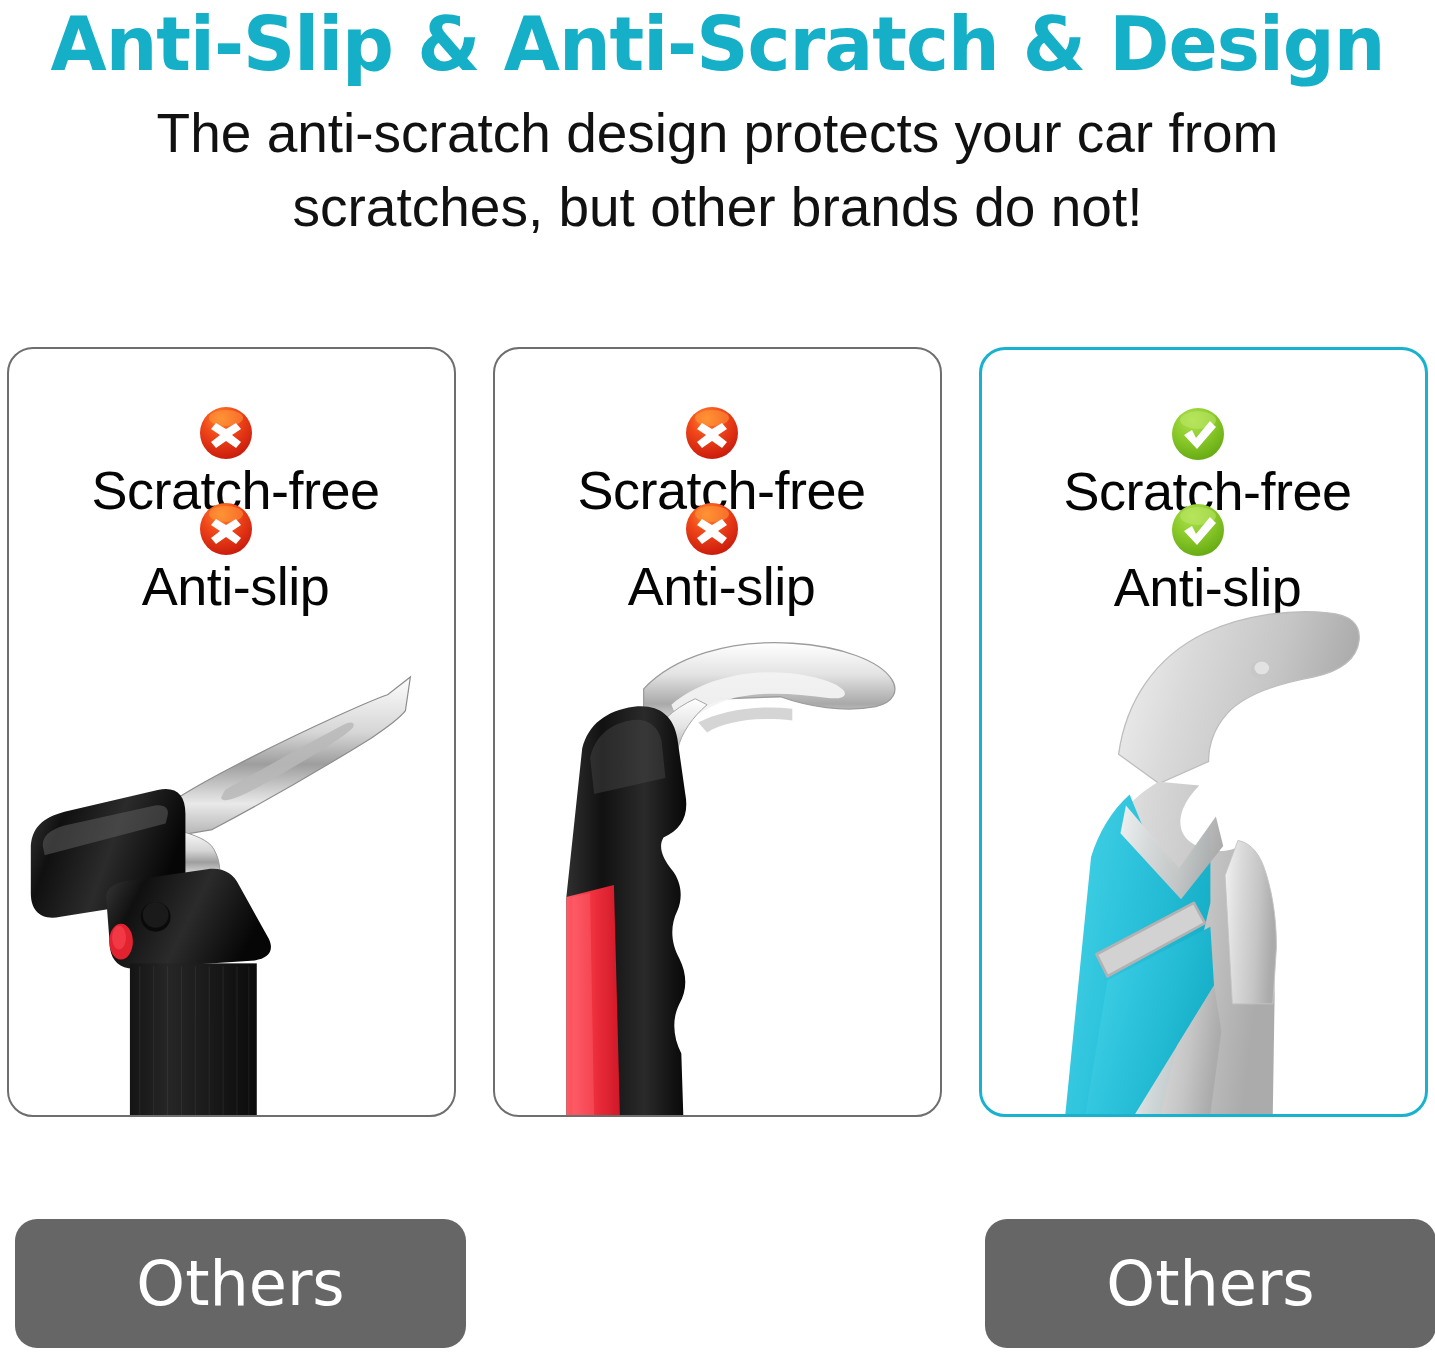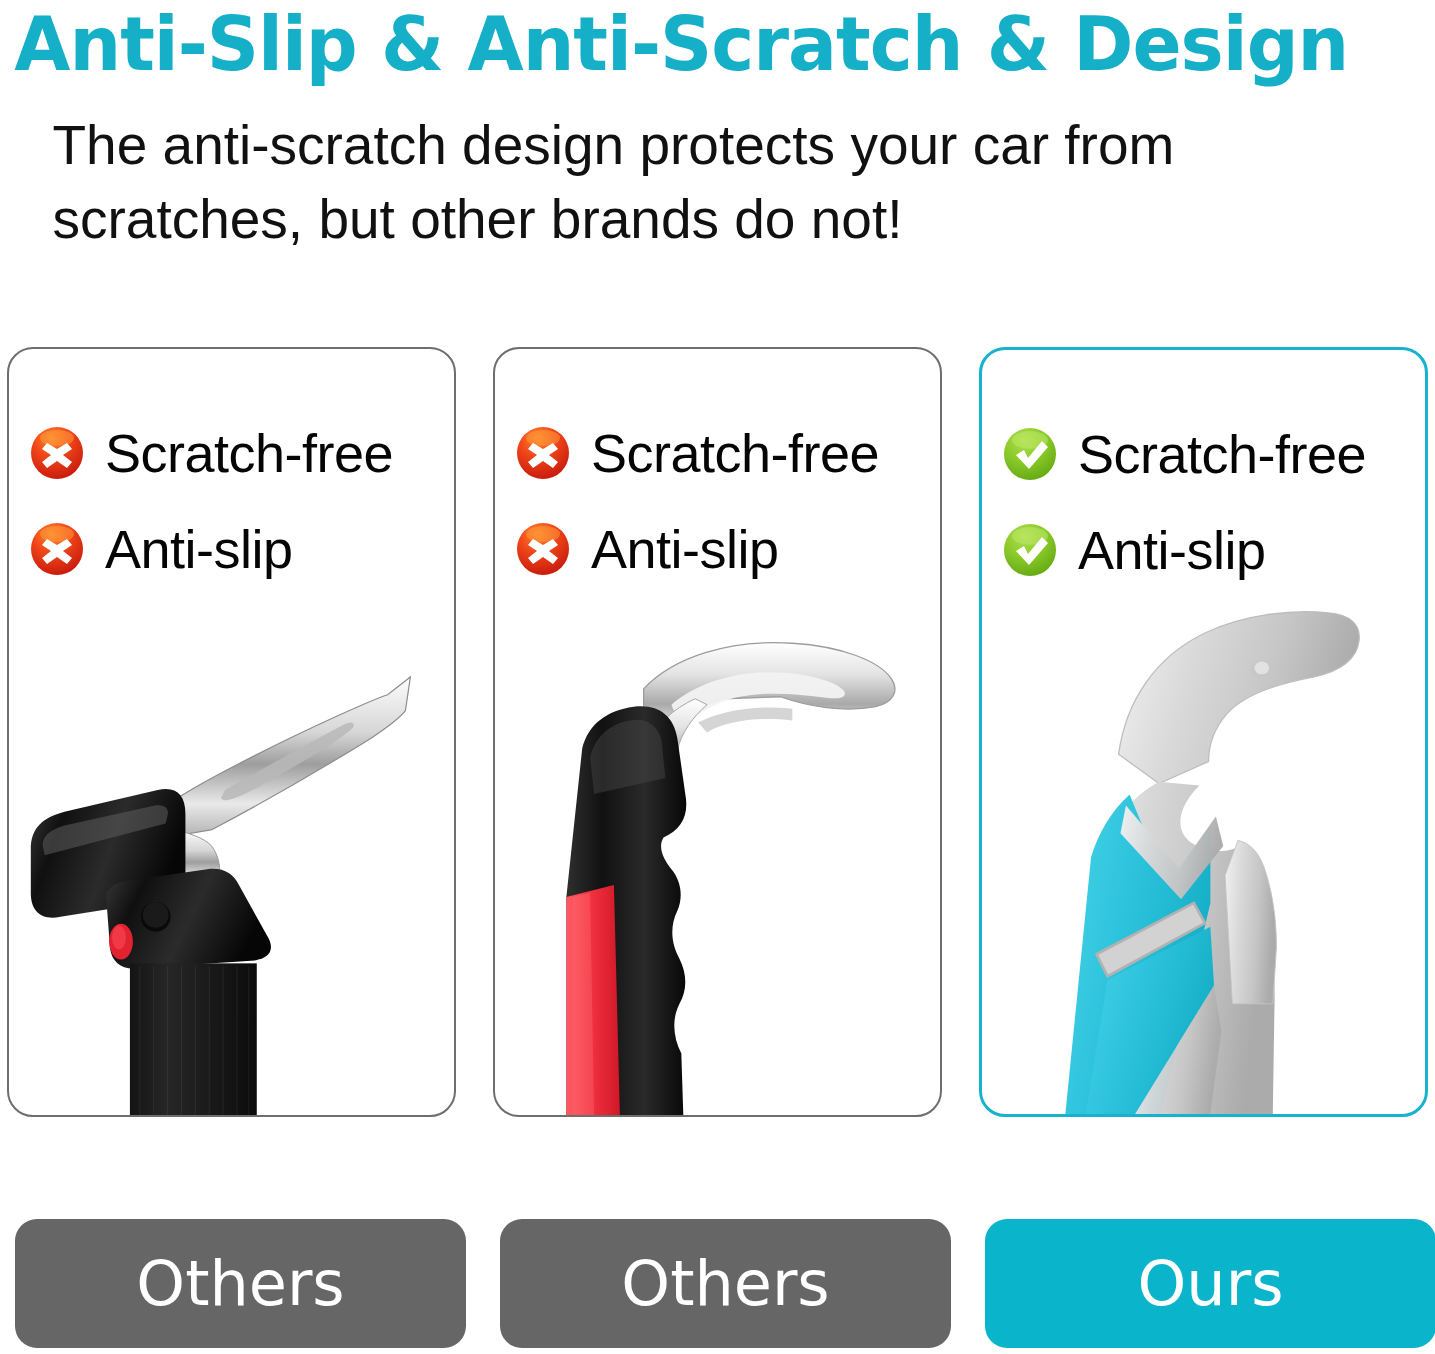--- a/index.html
+++ b/index.html
@@ -12,40 +12,41 @@
     height: 1354px;
     font-family: "Liberation Sans", sans-serif;
     overflow: hidden;
     position: relative;
   }
 
   
   .header {
     width: 100%;
     padding-top: 2px;
+    text-align: center;
   }
   .title {
     color: #16AFC8;
     font-family: "DejaVu Sans", sans-serif;
     font-weight: 700;
     font-size: 74px;
     line-height: 84px;
     letter-spacing: -1px;
     white-space: nowrap;
     transform: scaleX(0.98);
     margin: 0;
     padding: 0 0 6px 0;
   }
   .subtitle {
     color: #111111;
     font-family: "Liberation Sans", sans-serif;
     font-weight: 400;
     font-size: 55px;
     line-height: 74px;
-    margin: 16px auto;
+    margin: 4px auto;
     padding: 0;
     max-width: 1330px;
   }
 
   
   .cards {
     position: absolute;
     top: 347px;
     left: 0;
     width: 1435px;
@@ -73,20 +74,21 @@
   .features {
     position: absolute;
     top: 56px;
     left: 20px;
     right: 12px;
   }
   .feature {
     display: flex;
     align-items: center;
     height: 96px;
+    flex-direction: column;
   }
   .feature .icon {
     width: 56px;
     height: 56px;
     flex: 0 0 56px;
     position: relative;
     margin-right: 20px;
   }
   .feature .icon svg { display: block; width: 56px; height: 56px; }
   .feature .label {
@@ -365,14 +367,13 @@
 
         <path d="M150 560 L 236 420 L 244 470 L 232 560 Z" fill="url(#gry3)" opacity="0.95"></path>
       </svg>
     </div>
   </div>
 </div>
 
 <div class="labels">
   <button class="label-btn">Others</button>
   <button class="label-btn">Others</button>
-  <button class="label-btn accent">Ours</button>
 </div>
 
 </body></html>

